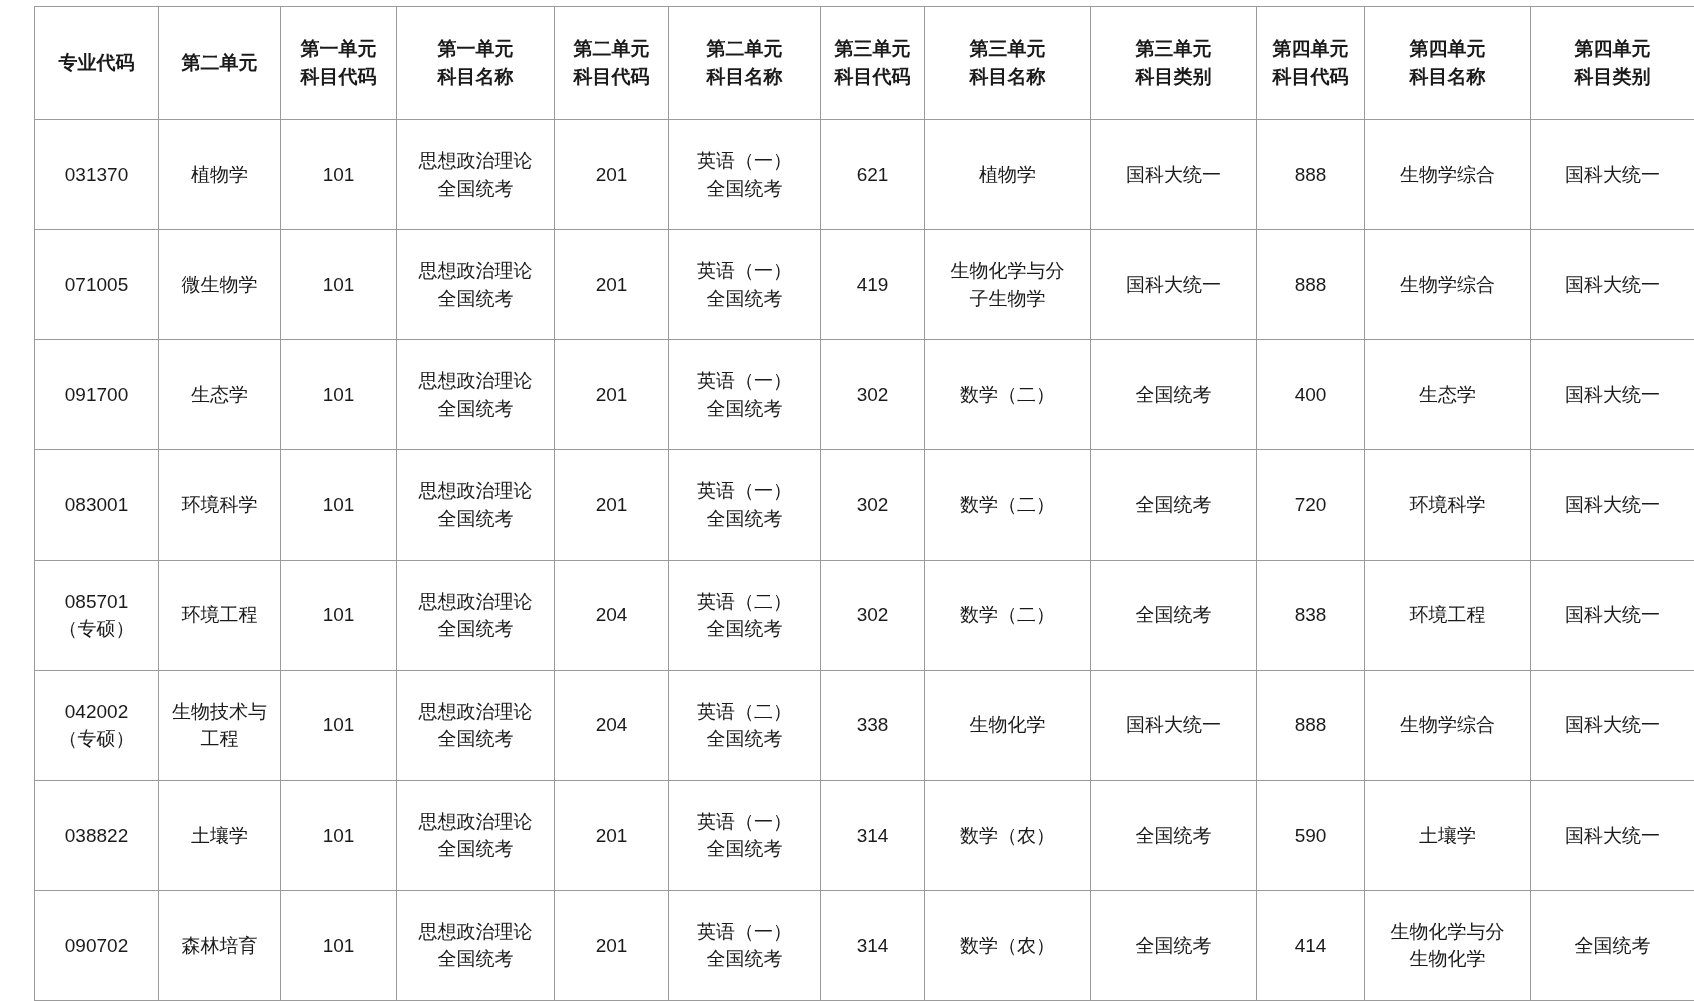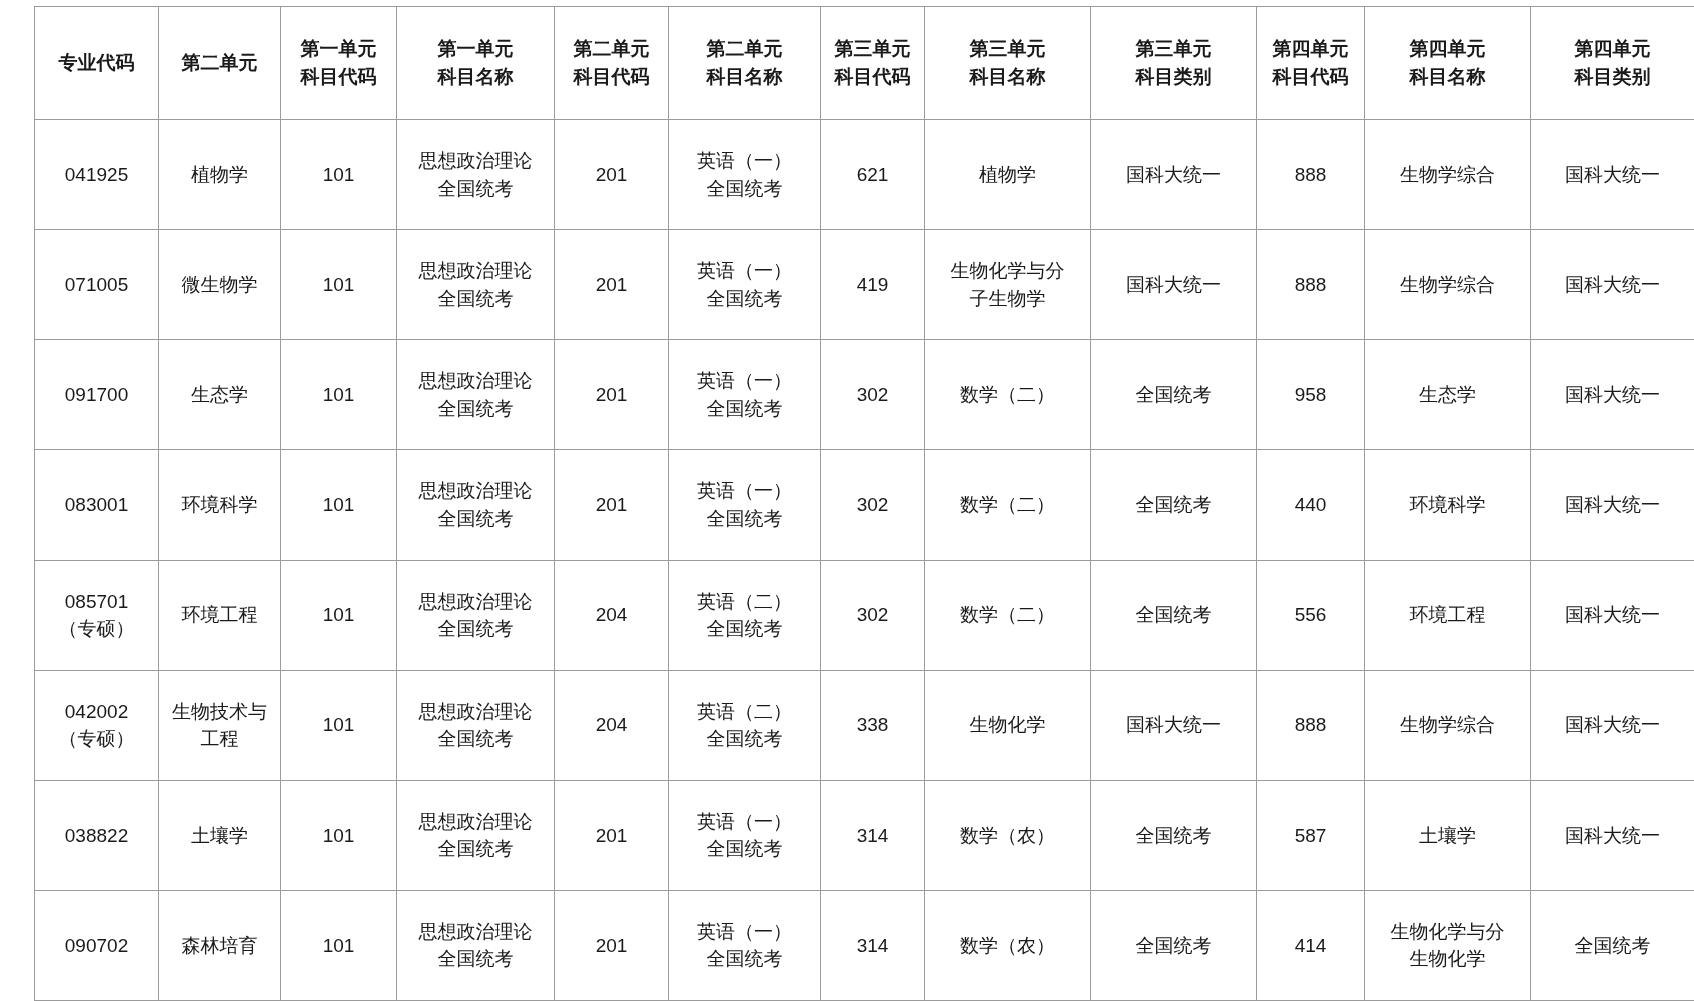--- a/index.html
+++ b/index.html
@@ -130,21 +130,21 @@
         <th>
           <span class="hdr-line">第四单元</span>
           <span class="hdr-line">科目类别</span>
         </th>
       </tr>
     </thead>
     <tbody>
 
       <tr>
         <td>
-          <span class="cell-line">041925</span>
+          <span class="cell-line">031370</span>
         </td>
         <td>
           <span class="cell-line">植物学</span>
         </td>
         <td>
           <span class="cell-line">101</span>
         </td>
         <td>
           <span class="cell-line">思想政治理论</span>
           <span class="cell-line">全国统考</span>
@@ -242,21 +242,21 @@
         <td>
           <span class="cell-line">302</span>
         </td>
         <td>
           <span class="cell-line">数学（二）</span>
         </td>
         <td>
           <span class="cell-line">全国统考</span>
         </td>
         <td>
-          <span class="cell-line">958</span>
+          <span class="cell-line">400</span>
         </td>
         <td>
           <span class="cell-line">生态学</span>
         </td>
         <td>
           <span class="cell-line">国科大统一</span>
         </td>
       </tr>
 
       <tr>
@@ -283,21 +283,21 @@
         <td>
           <span class="cell-line">302</span>
         </td>
         <td>
           <span class="cell-line">数学（二）</span>
         </td>
         <td>
           <span class="cell-line">全国统考</span>
         </td>
         <td>
-          <span class="cell-line">440</span>
+          <span class="cell-line">720</span>
         </td>
         <td>
           <span class="cell-line">环境科学</span>
         </td>
         <td>
           <span class="cell-line">国科大统一</span>
         </td>
       </tr>
 
       <tr>
@@ -325,21 +325,21 @@
         <td>
           <span class="cell-line">302</span>
         </td>
         <td>
           <span class="cell-line">数学（二）</span>
         </td>
         <td>
           <span class="cell-line">全国统考</span>
         </td>
         <td>
-          <span class="cell-line">556</span>
+          <span class="cell-line">838</span>
         </td>
         <td>
           <span class="cell-line">环境工程</span>
         </td>
         <td>
           <span class="cell-line">国科大统一</span>
         </td>
       </tr>
 
       <tr>
@@ -409,21 +409,21 @@
         <td>
           <span class="cell-line">314</span>
         </td>
         <td>
           <span class="cell-line">数学（农）</span>
         </td>
         <td>
           <span class="cell-line">全国统考</span>
         </td>
         <td>
-          <span class="cell-line">587</span>
+          <span class="cell-line">590</span>
         </td>
         <td>
           <span class="cell-line">土壤学</span>
         </td>
         <td>
           <span class="cell-line">国科大统一</span>
         </td>
       </tr>
 
       <tr>

